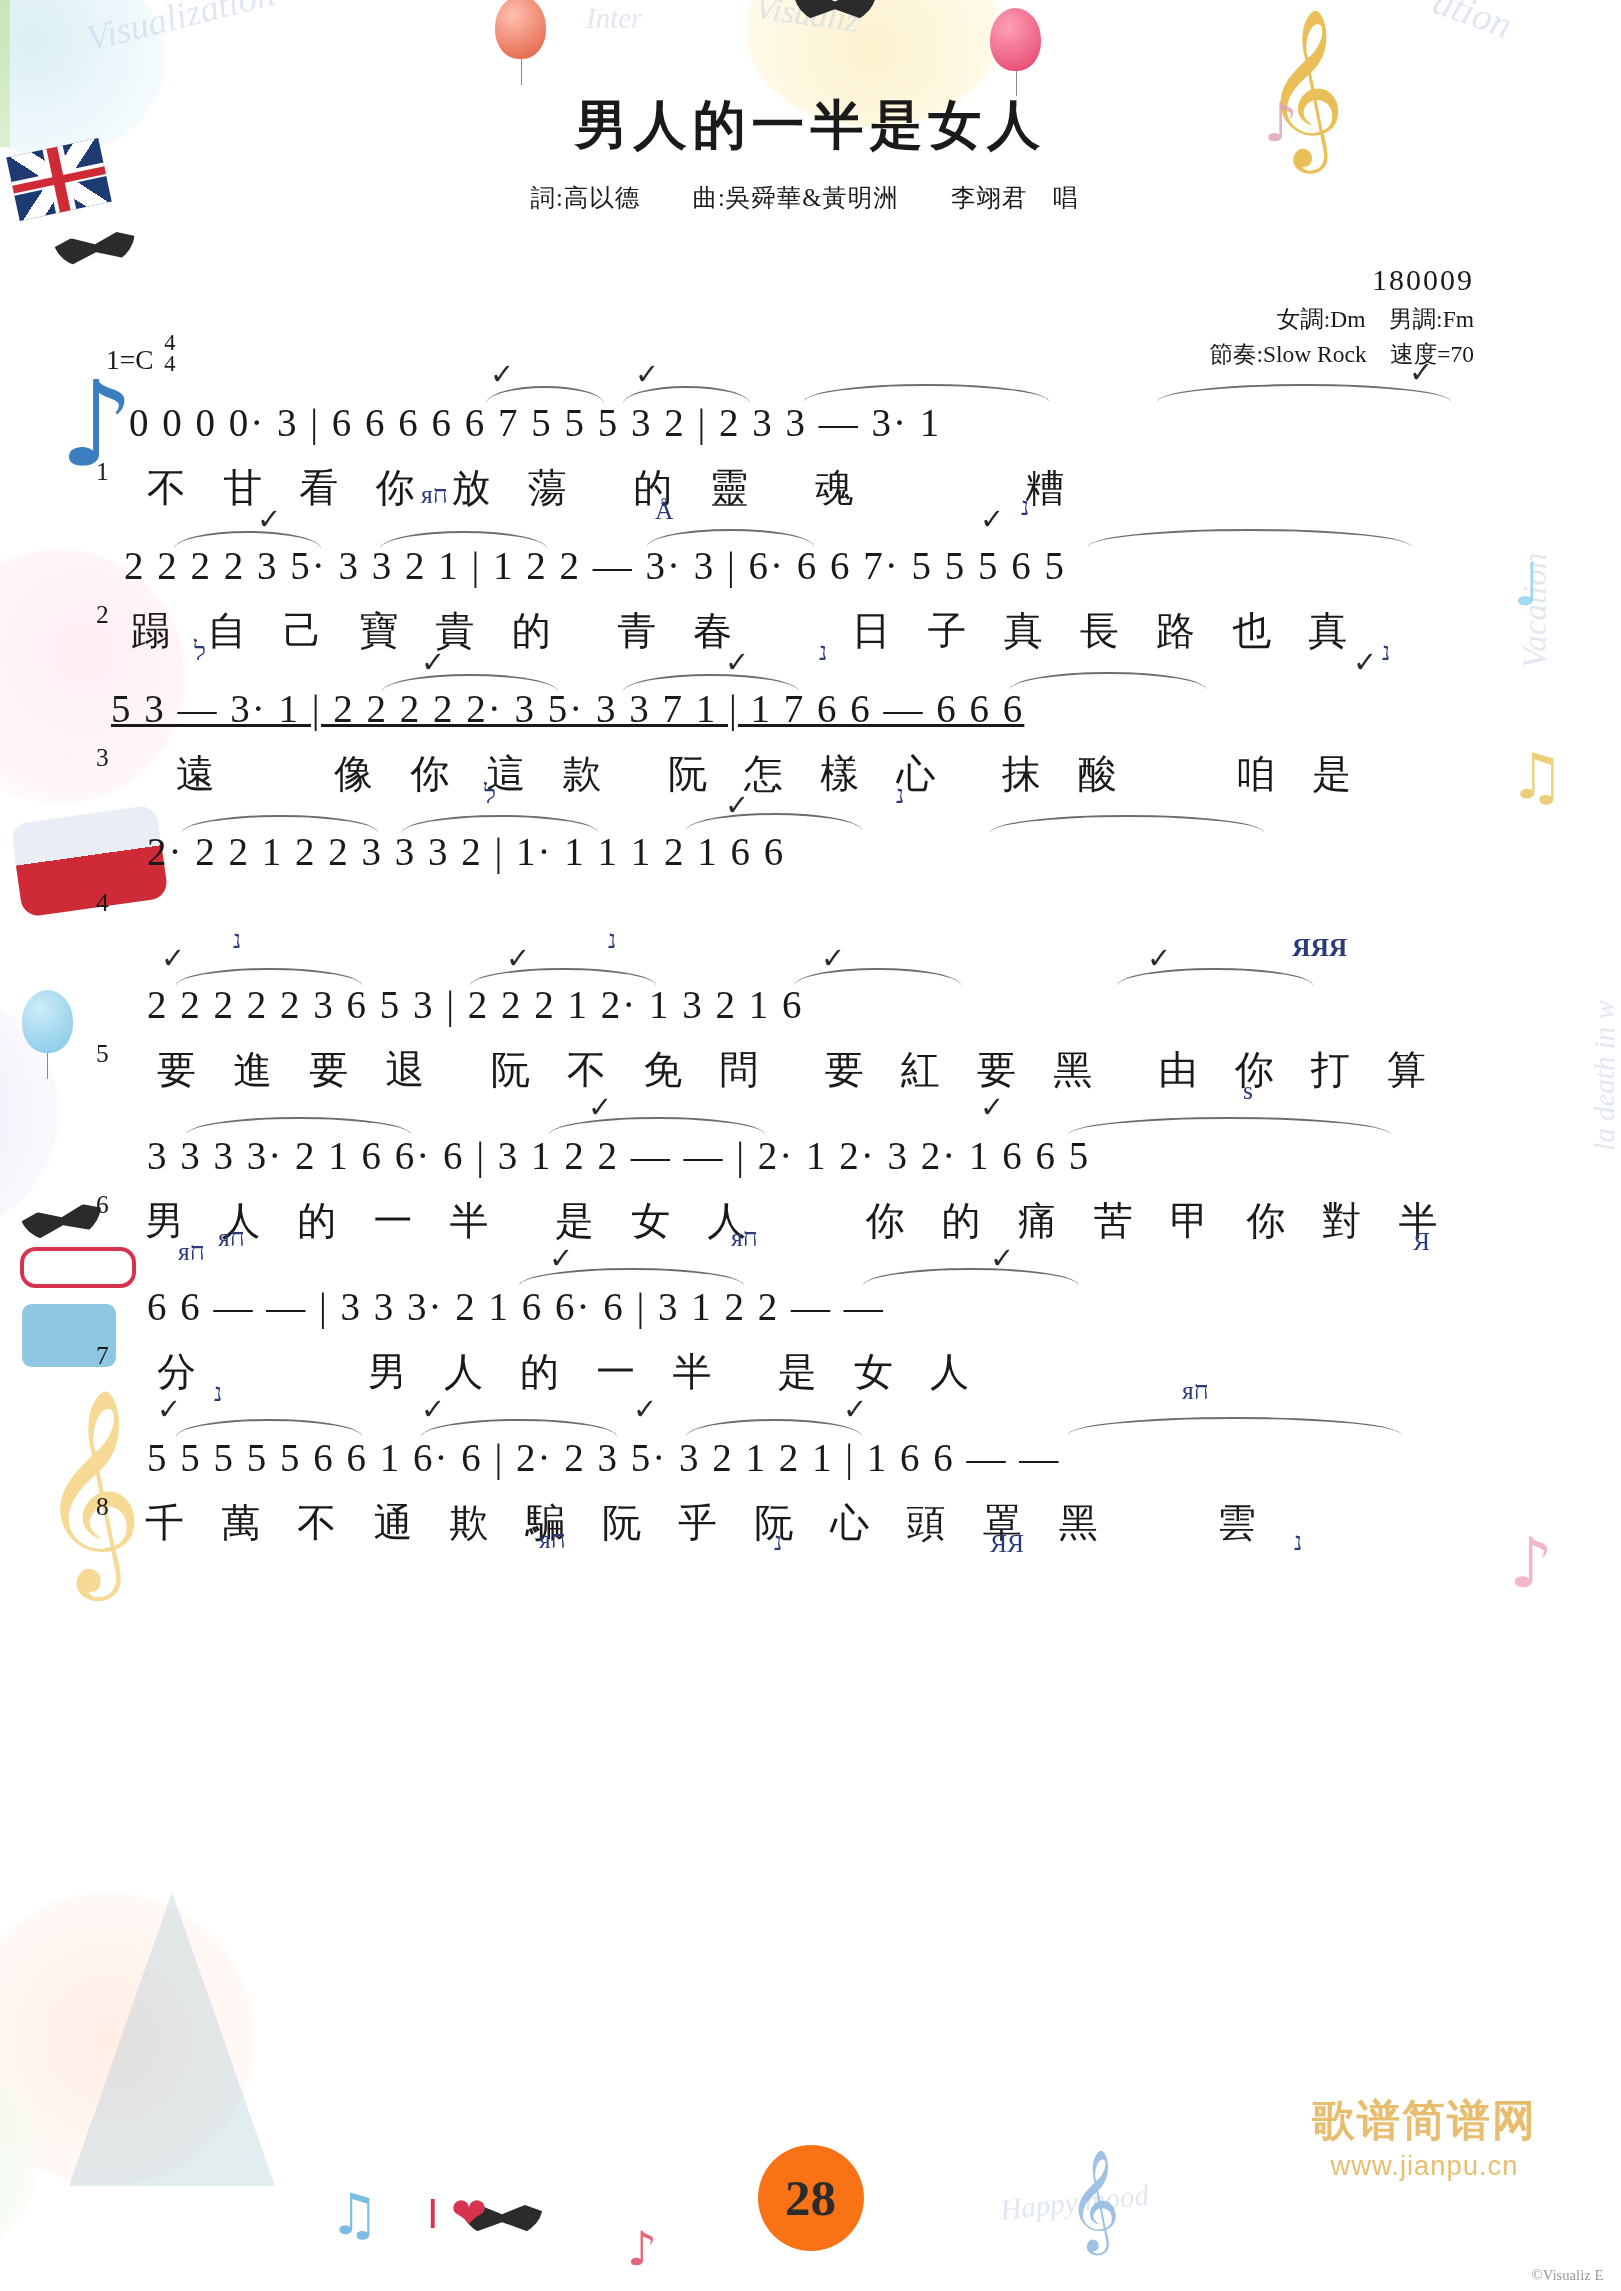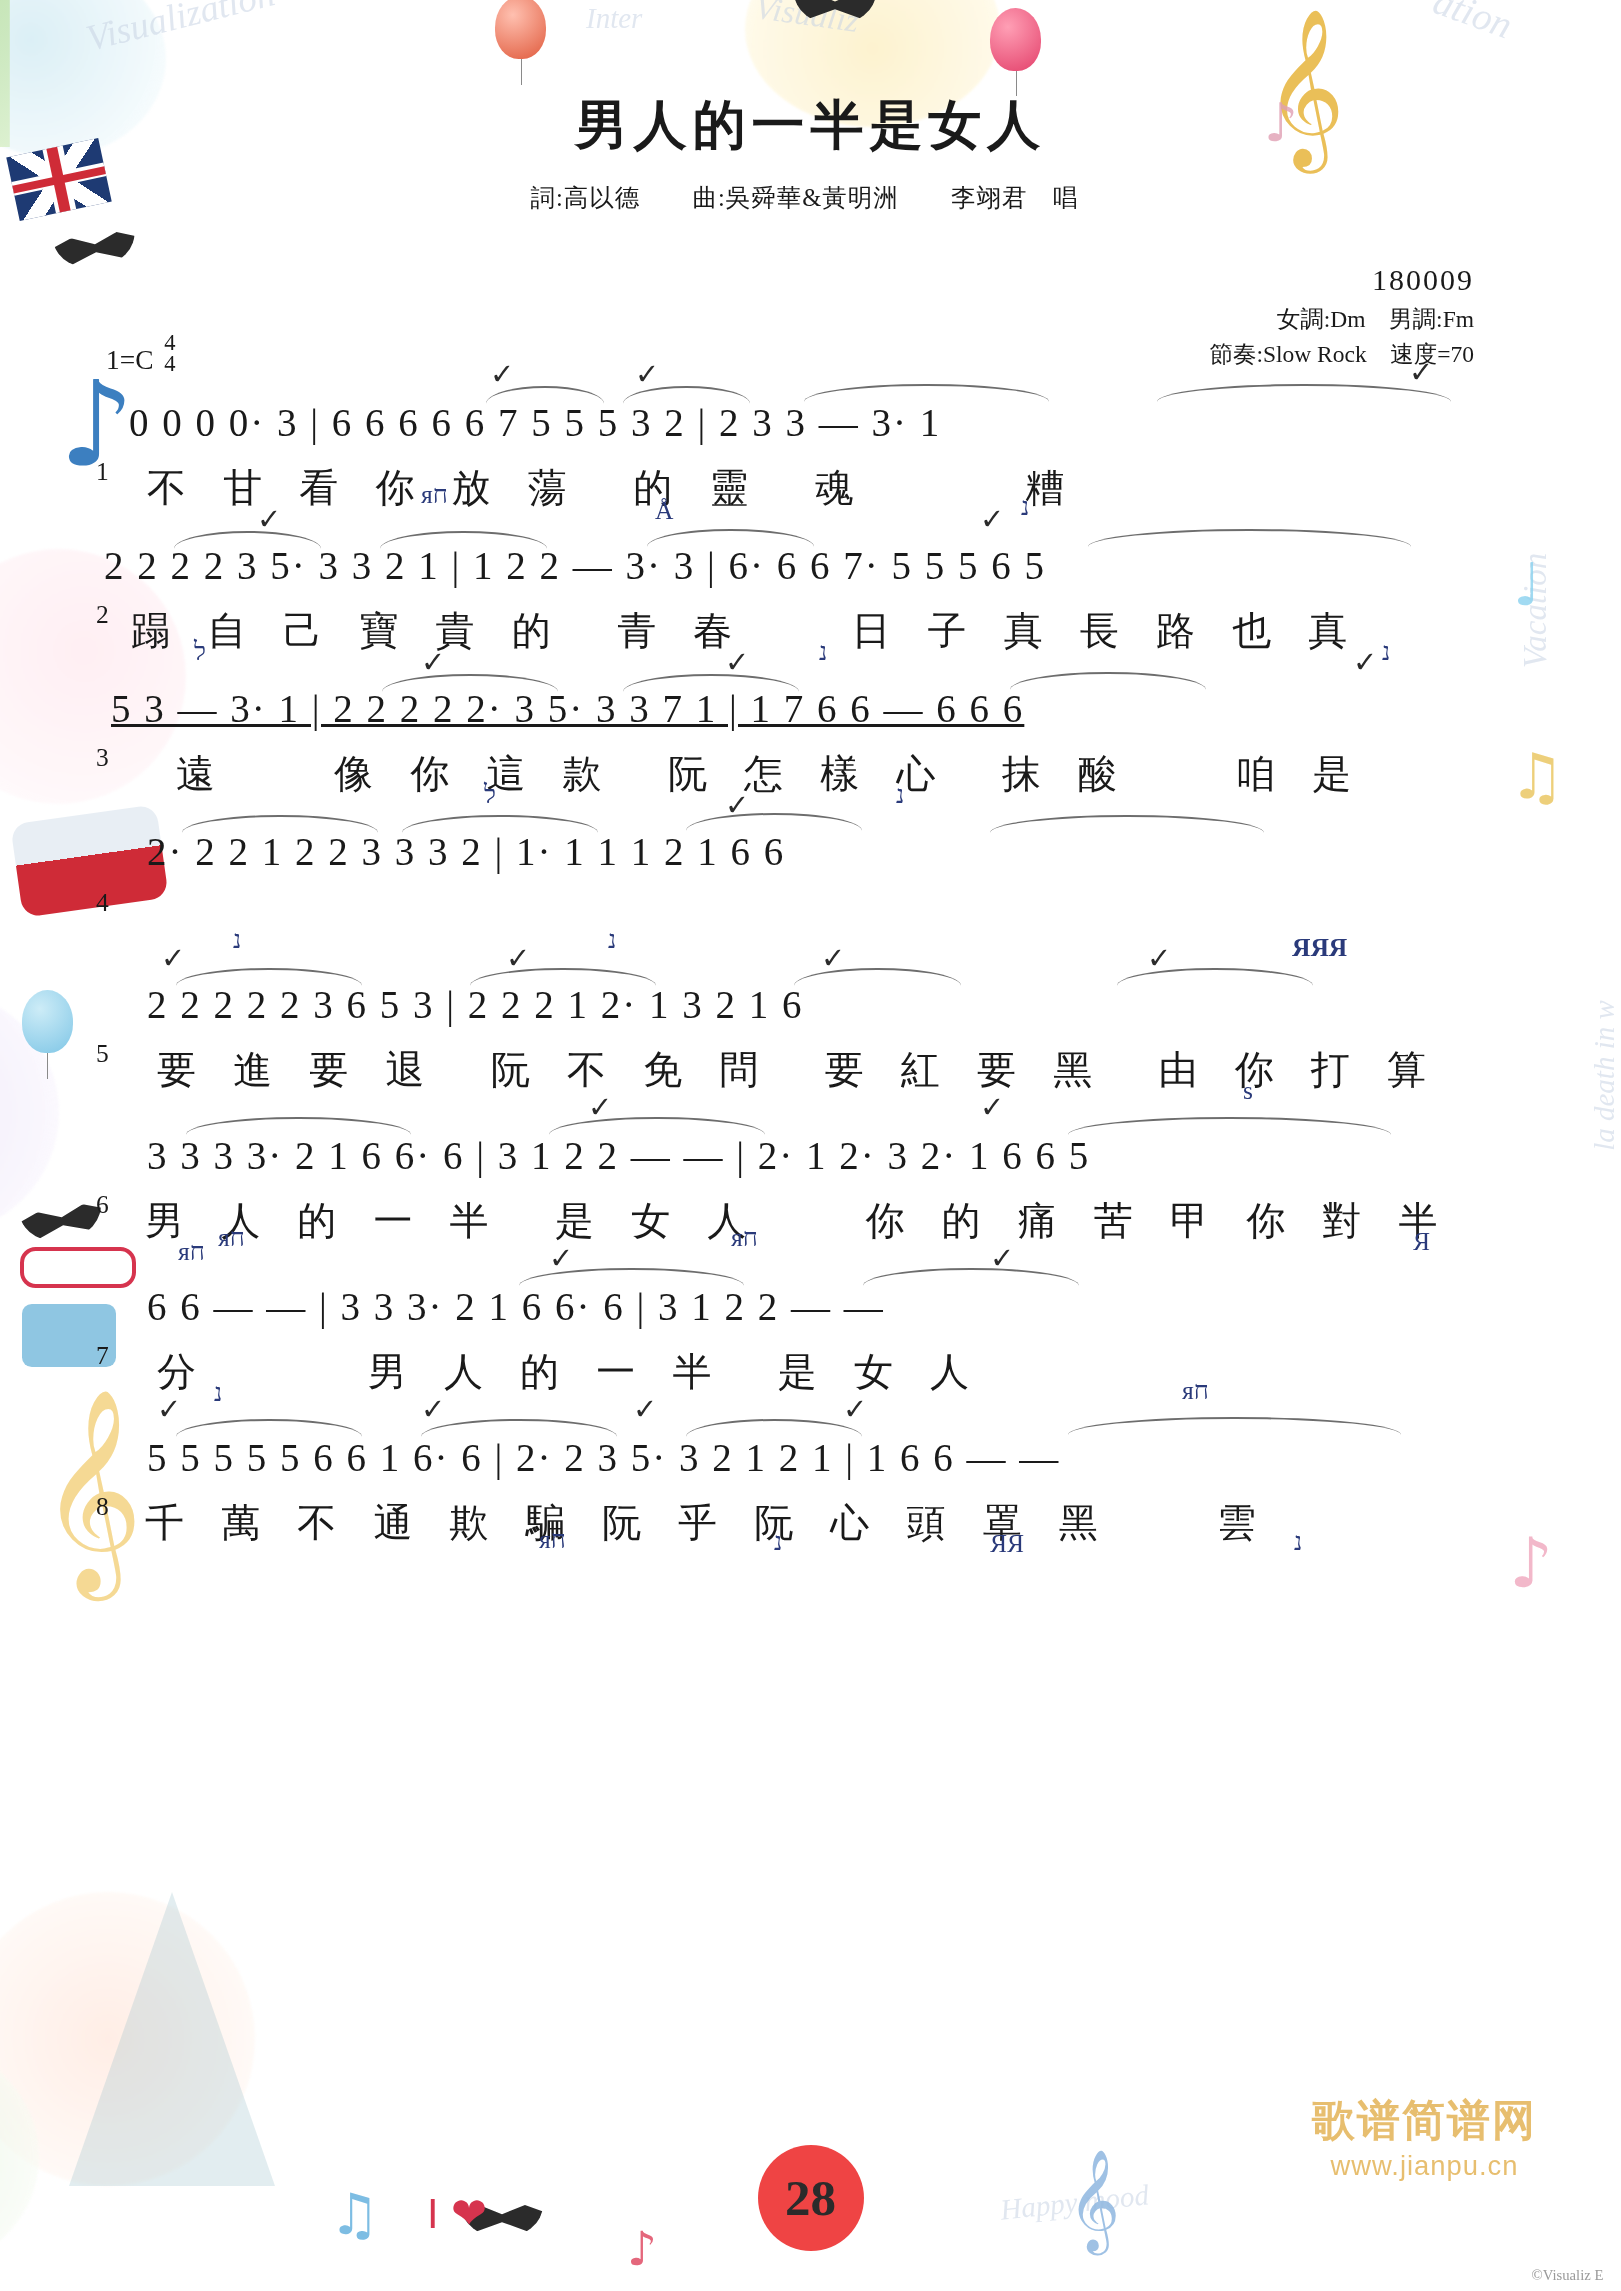--- a/index.html
+++ b/index.html
@@ -193,21 +193,21 @@
     color:#2a3a7a;
     font-size:25.5px;
   }
 
   .pagenum {
     position:absolute;
     left: 50%; transform: translateX(-50%);
     bottom: 41px;
     width: 106px; height: 106px;
     border-radius: 50%;
-    background: #ef4444;
+    background: #f97316;
     color: #2b2b2b;
     font-size: 51px;
     display:flex; align-items:center; justify-content:center;
     font-weight: bold;
   }
   .site-wm {
     position:absolute;
     right: 84px; bottom: 110px;
     color:#e0a93f;
     opacity:.75;
@@ -320,21 +320,21 @@
   </div>
   <div class="measure-no" style="top:57px;">1</div>
   <div class="lyric-row" style="top:61px;">不 甘 看 你 放 蕩　的 靈　魂　　　糟</div>
   <div class="pen" style="left:421px;top:80px;">яח</div>
   <div class="pen" style="left:655px;top:96px;">Å</div>
   <div class="pen" style="left:1021px;top:92px;">נ</div>
 </div>
 
 <div class="system" style="top:543px;">
   <div class="notes-row">
-    <span class="notes" style="left:104px;">2  2 2 2  3   5· 3 3 2 1 | 1 2  2  —  3· 3 | 6·  6  6  7· 5 5 5 6 5</span>
+    <span class="notes" style="left:124px;">2  2 2 2  3   5· 3 3 2 1 | 1 2  2  —  3· 3 | 6·  6  6  7· 5 5 5 6 5</span>
     <span class="slur" style="left:174px;top:-11.8px;width:147px;"></span>
     <span class="slur" style="left:380px;top:-11.8px;width:167px;"></span>
     <span class="slur" style="left:647px;top:-13.7px;width:167px;"></span>
     <span class="slur" style="left:1088px;top:-13.7px;width:323px;"></span>
     <span class="tick" style="left:257px;top:-41px;">✓</span>
     <span class="tick" style="left:980px;top:-41px;">✓</span>
   </div>
   <div class="measure-no" style="top:57px;">2</div>
   <div class="lyric-row" style="top:61px;left:131px;">蹋 自 己 寶 貴 的　青 春　　日 子 真 長 路 也 真</div>
   <div class="pen" style="left:194px;top:94px;">ל</div>

